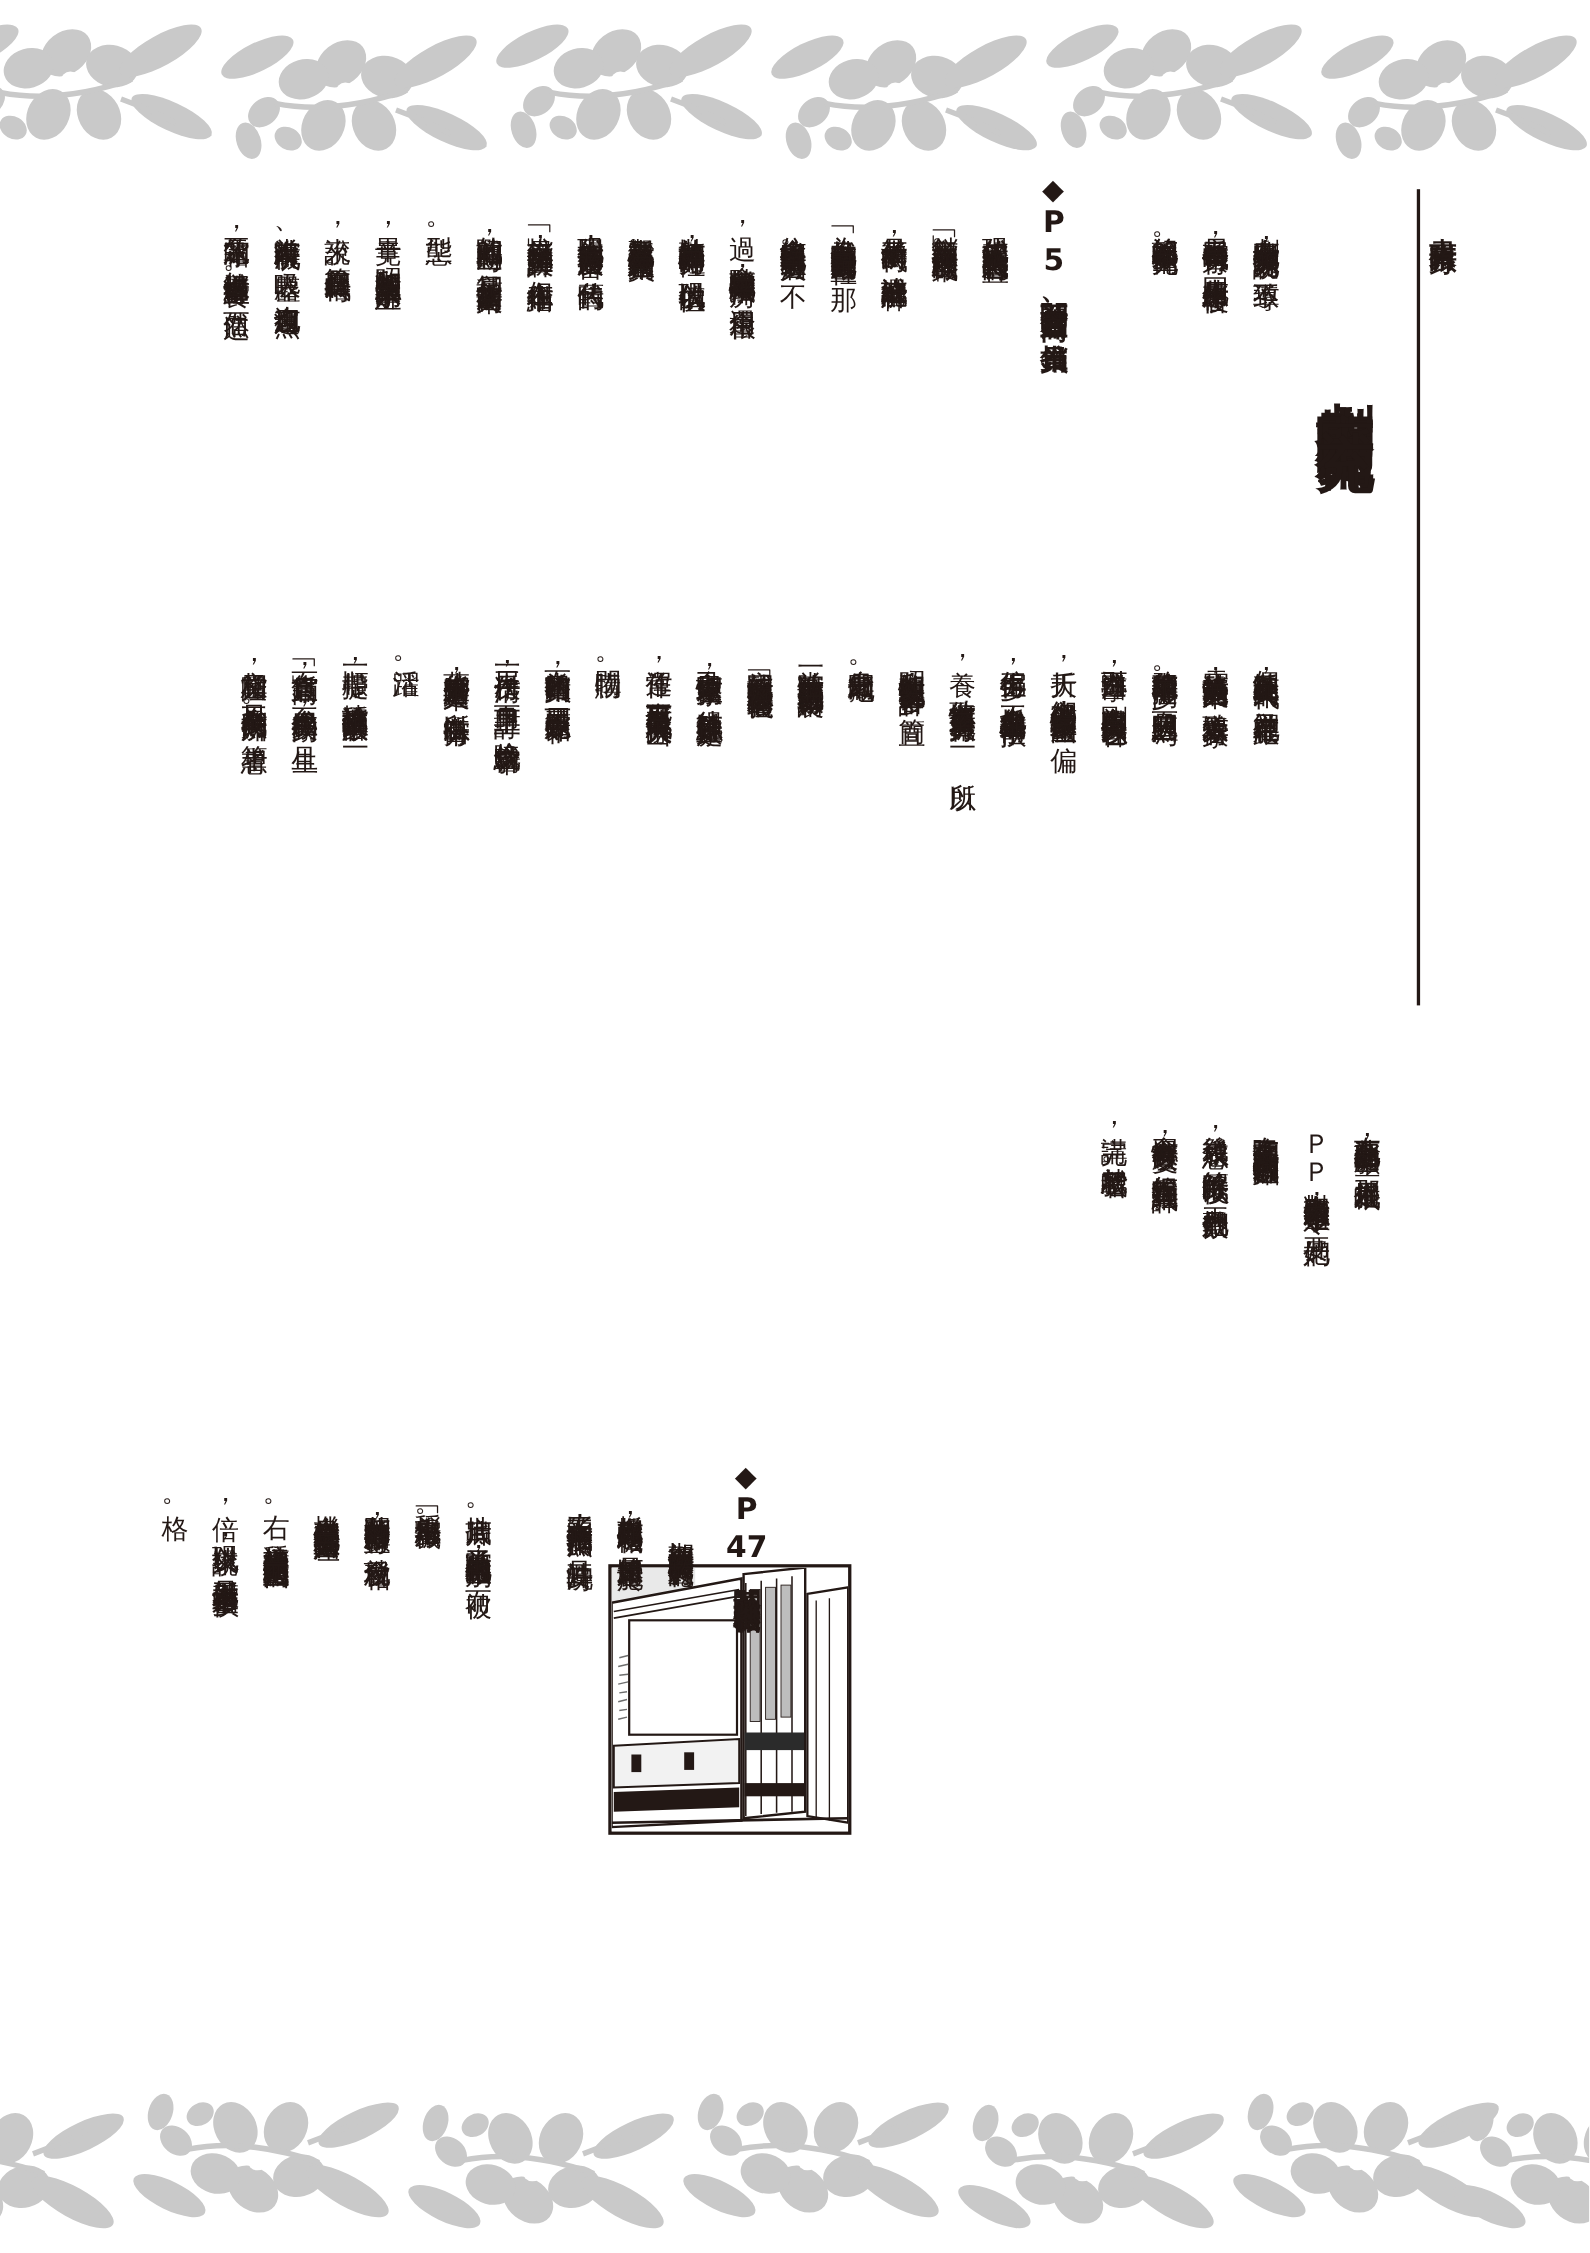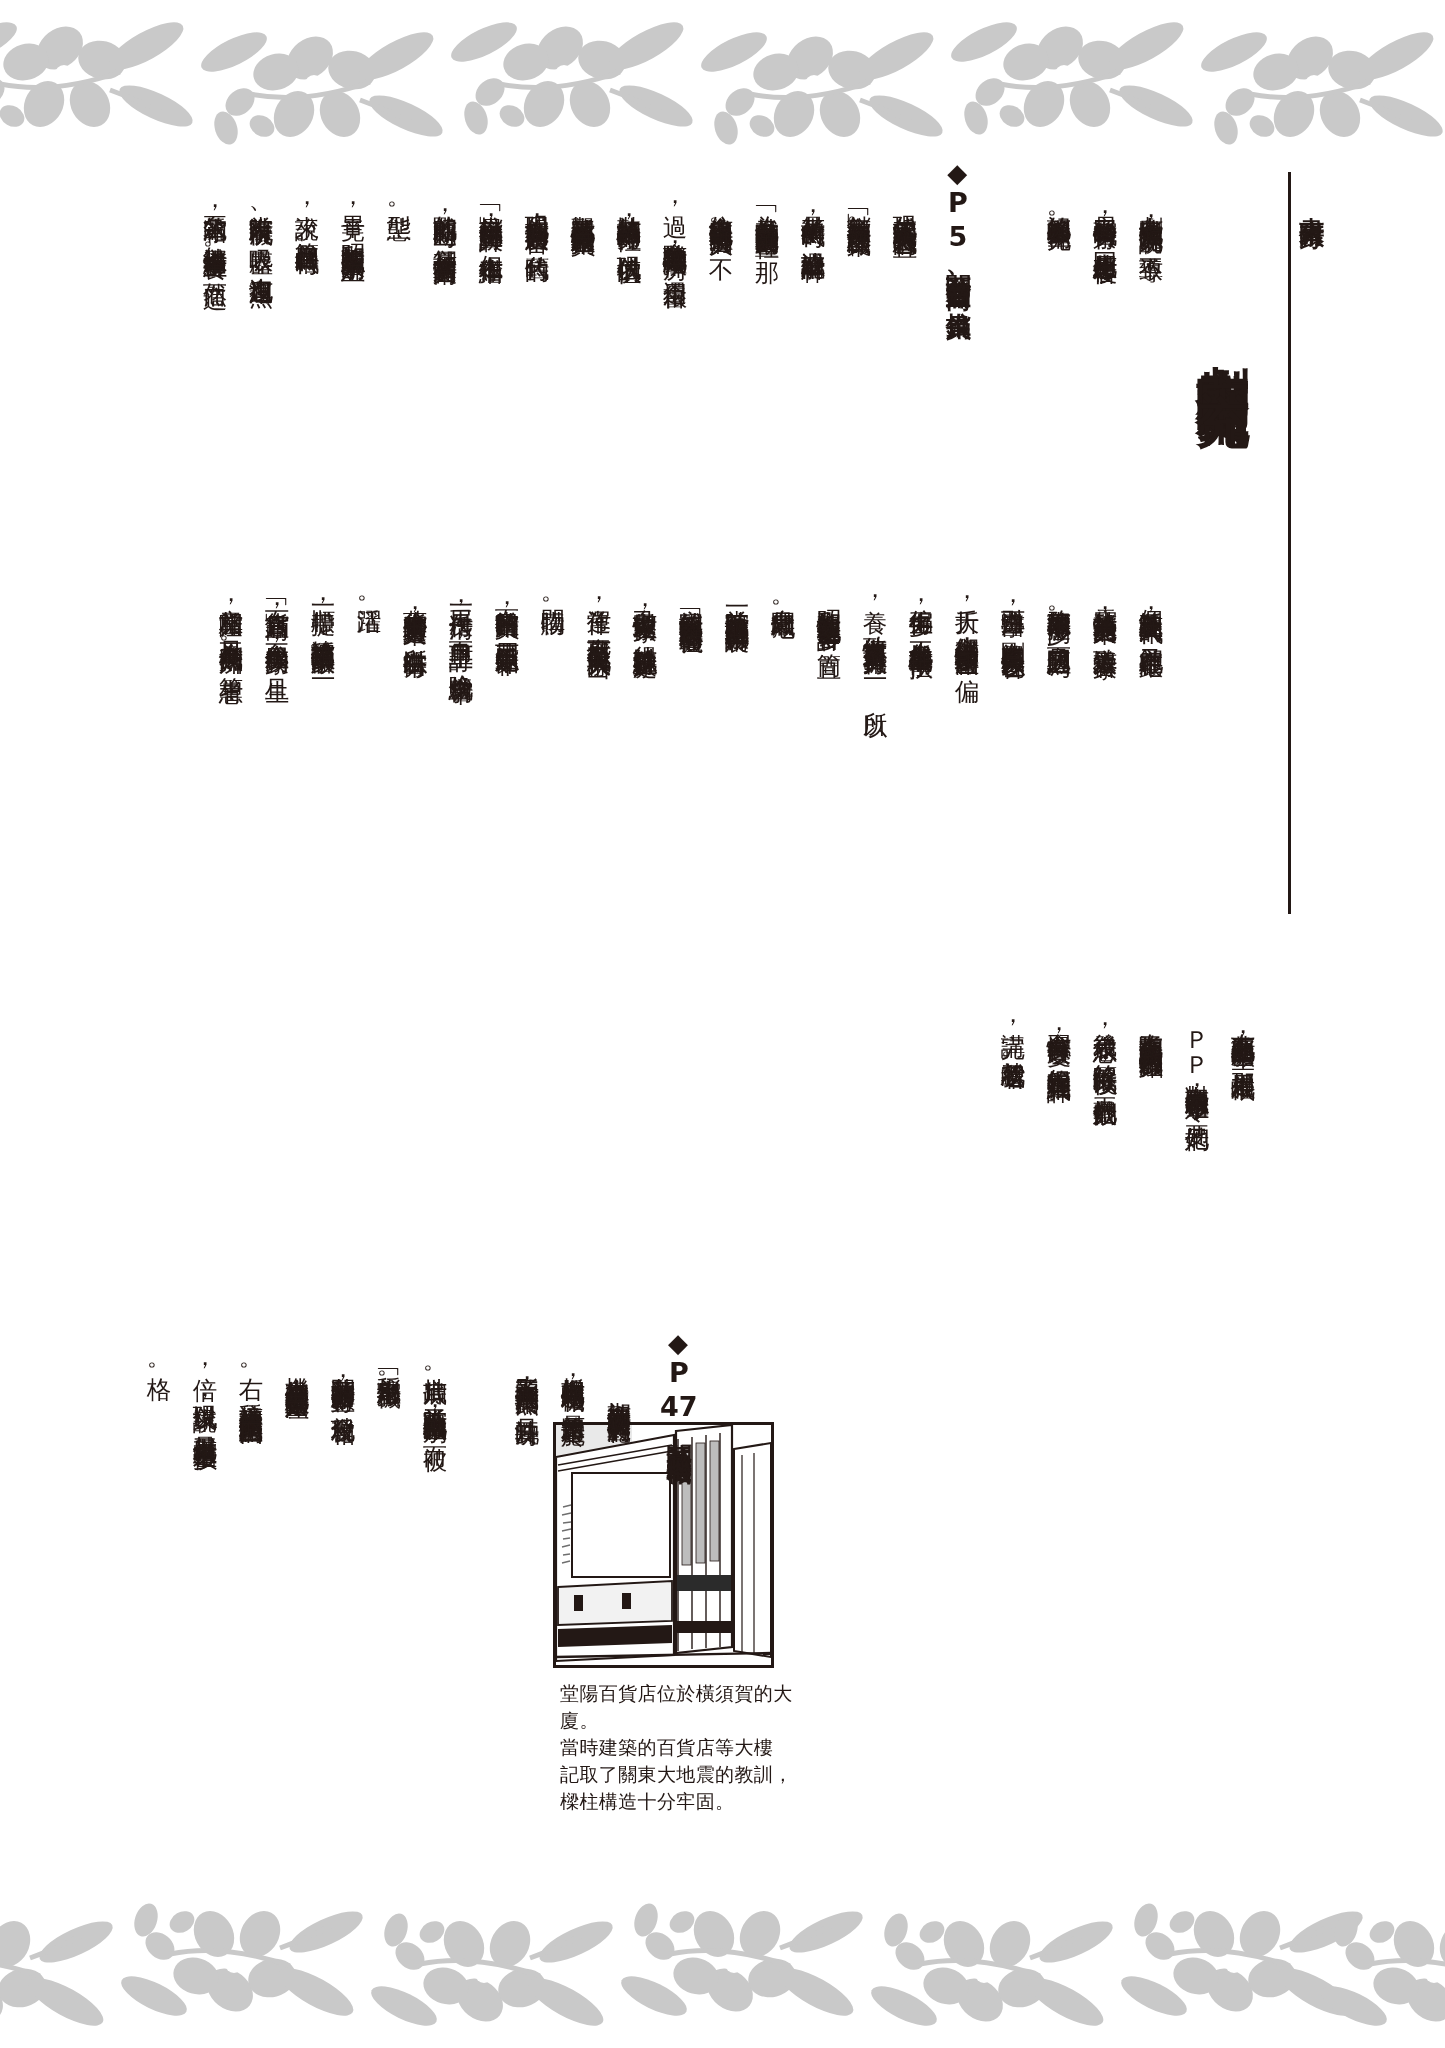--- a/index.html
+++ b/index.html
@@ -279,24 +279,20 @@
       <polygon points="178,24 215,18 215,232 178,226" fill="#ffffff" stroke="#231815" stroke-width="2"></polygon>
       <g stroke="#231815" stroke-width="1.2">
         <path d="M186 30 L186 228"></path>
         <path d="M198 28 L198 230"></path>
       </g>
 
       <path d="M0 232 L215 228" stroke="#231815" stroke-width="2.4" fill="none"></path>
     </svg>
   </div>
 
-  <div class="caption" style="left:560px; top:1680px; width:250px;">堂陽百貨店位於橫須賀的大廈。
-當時建築的百貨店等大樓
-記取了關東大地震的教訓，
-樑柱構造十分牢固。</div>
 
   <div class="seccol vtext" style="left:660px; top:1330px;">
     <span class="diamond">◆</span><span class="pnum">P</span><span class="pnum">47</span><span>關於三十五毫米膠卷相機</span>
   </div>
 
   <div class="col vtext" style="left:606px; top:1382px;">初期徠卡與康泰時等相機不同於舊有的乾</div>
   <div class="col vtext" style="left:560px; top:1358px;">板相機與布朗尼膠卷相機，是將原本運用於電</div>
   <div class="col vtext" style="left:514px; top:1358px;">影的三十五毫米底片改用於拍照，且沖洗時要</div>
   <div class="col vtext" style="left:422px; top:1358px;">抽出底片。當時為了與其他相機做區別，而被</div>
   <div class="col vtext" style="left:376px; top:1358px;">稱為「電影攝影機」。</div>

